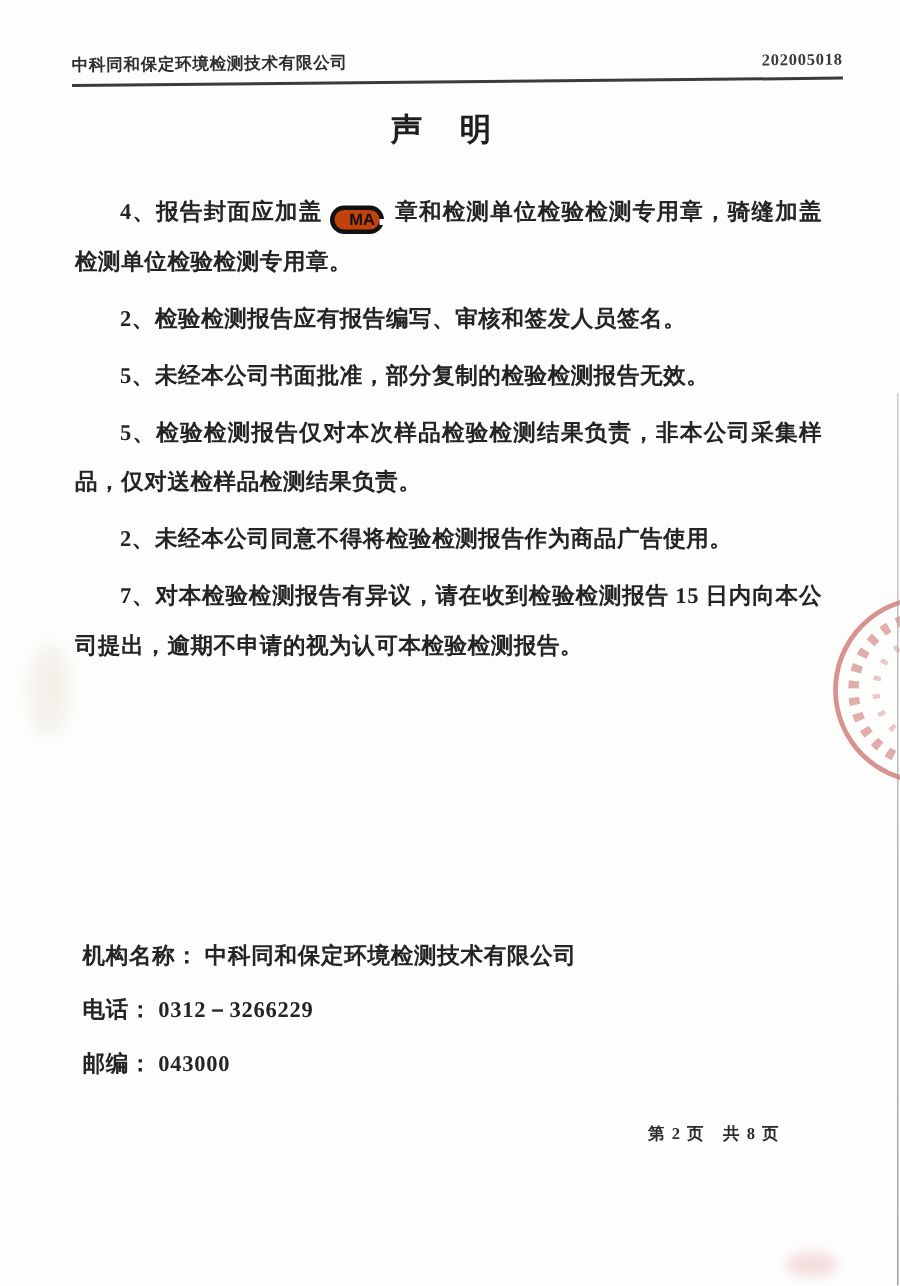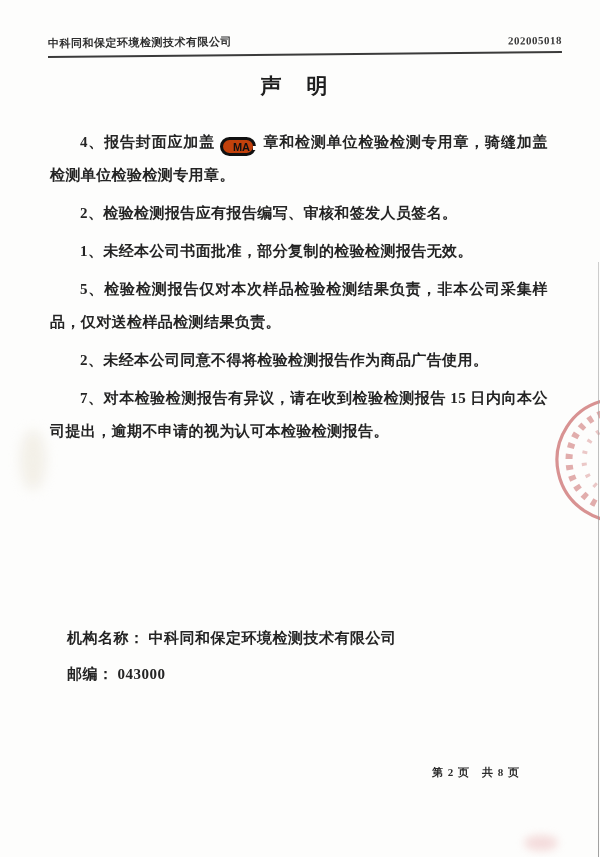--- a/index.html
+++ b/index.html
@@ -65,30 +65,30 @@
     font-family: "Liberation Sans", "DejaVu Sans", sans-serif;
     font-size: 11px; font-weight: 700; color: #111; letter-spacing: 0;
     padding: 0 3px;
   }
   .cma i {
     position: absolute; right: -3px; top: 6px;
     width: 3px; height: 4px; background: #fdfdfc;
   }
 
   
-  .contact { position: absolute; left: 55px; top: 630px; margin-left: 12px; }
+  .contact { position: absolute; left: 55px; top: 630px; }
   .contact-line {
     font-size: 15px; font-weight: 700; color: #242424;
     line-height: 16px; margin-bottom: 20px; letter-spacing: 0.5px;
   }
   .contact-line .value { margin-left: 4px; }
 
   
   .page-info {
-    position: absolute; top: 765px; right: 80px;
+    position: absolute; top: 748px; right: 80px;
     font-size: 11px; font-weight: 700; color: #2c2c2c; letter-spacing: 1px;
   }
 
   
   .seal-clip {
     position: absolute; right: 0; top: 388px;
     width: 52px; height: 150px;
     overflow: hidden;
     pointer-events: none;
   }
@@ -121,28 +121,29 @@
   <div class="doc-header">
     <span class="company-name">中科同和保定环境检测技术有限公司</span>
     <span class="report-no">202005018</span>
   </div>
 
   <div class="doc-title">声　明</div>
 
   <div class="clauses">
     <p><span>4、报告封面应加盖</span><span class="cma"><b>MA</b><i></i></span><span>章和检测单位检验检测专用章，骑缝加盖检测单位检验检测专用章。</span></p>
     <p>2、检验检测报告应有报告编写、审核和签发人员签名。</p>
-    <p>1、未经本公司书面批准，部分复制的检验检测报告无效。</p>
+    <p>5、未经本公司书面批准，部分复制的检验检测报告无效。</p>
     <p>5、检验检测报告仅对本次样品检验检测结果负责，非本公司采集样品，仅对送检样品检测结果负责。</p>
     <p>2、未经本公司同意不得将检验检测报告作为商品广告使用。</p>
     <p>7、对本检验检测报告有异议，请在收到检验检测报告 15 日内向本公司提出，逾期不申请的视为认可本检验检测报告。</p>
   </div>
 
   <div class="contact">
     <div class="contact-line"><span class="label">机构名称：</span><span class="value">中科同和保定环境检测技术有限公司</span></div>
+    <div class="contact-line"><span class="label">电话：</span><span class="value">0312－3266229</span></div>
     <div class="contact-line"><span class="label">邮编：</span><span class="value">043000</span></div>
   </div>
 
   <div class="page-info">第 2 页　共 8 页</div>
 
   <div class="seal-clip">
     <svg width="140" height="150" viewBox="0 0 140 150" xmlns="http://www.w3.org/2000/svg">
       <g transform="rotate(-12 70 72)" opacity="0.62">
         <circle cx="70" cy="72" r="61" fill="none" stroke="#c25252" stroke-width="3.2"></circle>
         <circle cx="70" cy="72" r="49" fill="none" stroke="#c25252" stroke-width="7" stroke-dasharray="5 6" opacity="0.75"></circle>

